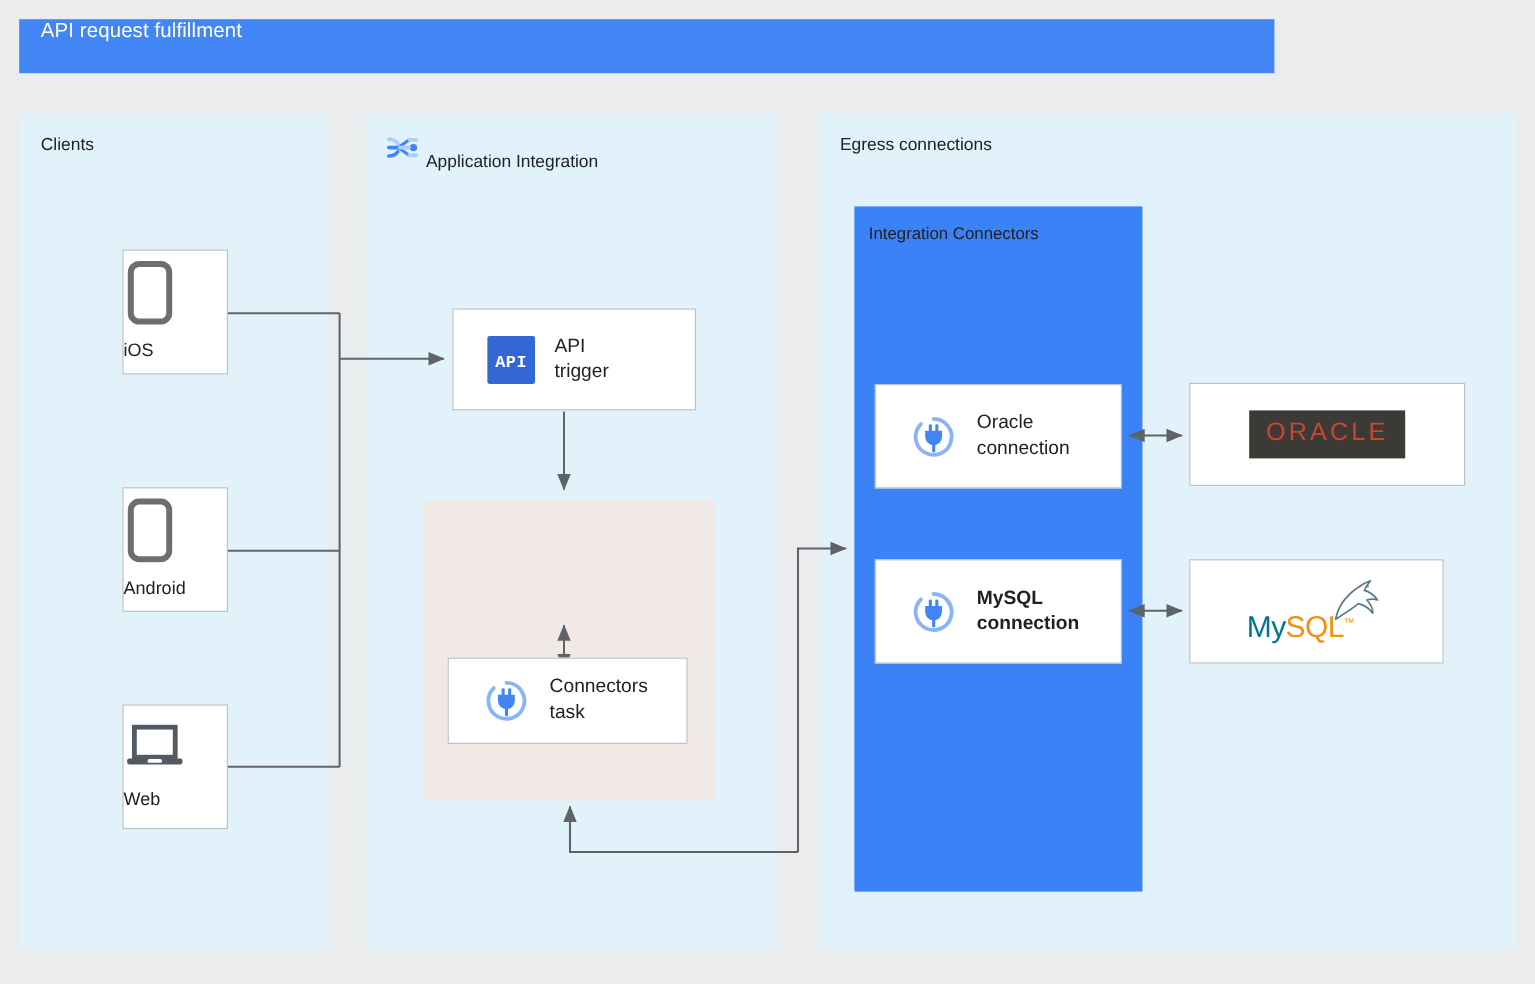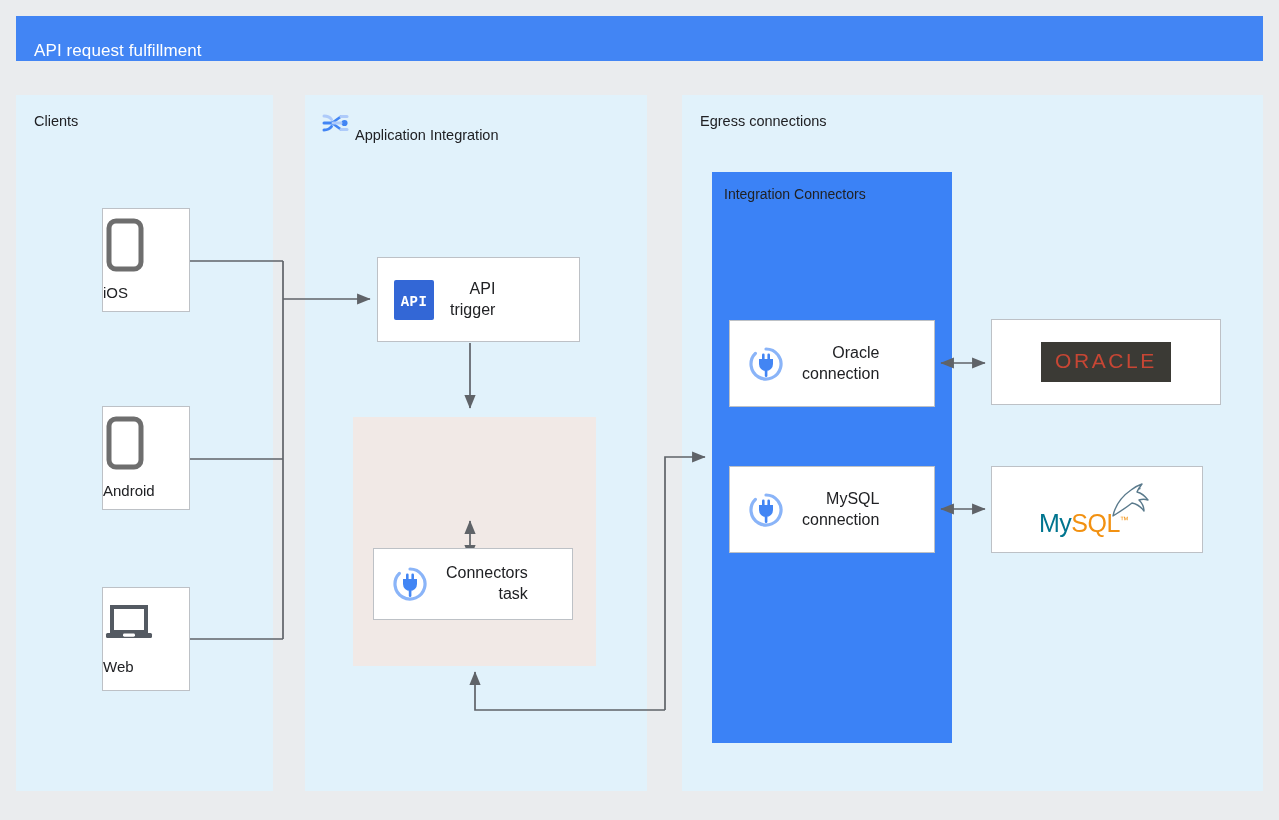--- a/index.html
+++ b/index.html
@@ -19,25 +19,25 @@
     width: 1279px;
     height: 820px;
     background: #eaecee;
   }
 
   
   .titlebar {
     position: absolute;
     left: 16px;
     top: 16px;
-    width: 1247px;
+    width: 1046px;
     height: 45px;
     background: #4285f4;
     display: flex;
-    align-items: flex-end;
+    align-items: flex-start;
     box-sizing: border-box;
     padding-left: 18px;
   }
   .titlebar .title-text {
     color: #ffffff;
     font-size: 17px;
     letter-spacing: .1px;
   }
 
   
@@ -114,37 +114,37 @@
   }
   .client-node .node-label {
     font-size: 15px;
     margin-top: 7px;
   }
   #node-ios     { left: 102px; top: 208px; }
   #node-android { left: 102px; top: 406px; }
   #node-web     { left: 102px; top: 587px; }
 
   
-  .task-node { padding-left: 16px; text-align: right; }
+  .task-node { padding-left: 28px; }
   .task-node .icon-slot {
     width: 40px;
     height: 40px;
     flex: 0 0 40px;
     display: flex;
     align-items: center;
     justify-content: center;
   }
   .task-node .node-label { margin-left: 16px; }
 
   #node-api-trigger { left: 377px; top: 257px; width: 203px; height: 85px; }
   #node-data-mapping { left: 373px; top: 437px; width: 200px; height: 75px; }
   #node-connectors-task { left: 373px; top: 548px; width: 200px; height: 72px; }
 
   #node-oracle-conn { left: 729px; top: 320px; width: 206px; height: 87px; }
-  #node-mysql-conn  { left: 729px; top: 466px; width: 206px; height: 87px; }
+  #node-mysql-conn  { left: 729px; top: 466px; width: 206px; height: 87px; font-weight: bold; }
 
   
   #group-process {
     position: absolute;
     left: 353px;
     top: 417px;
     width: 243px;
     height: 249px;
     background: #f1e9e6;
   }

